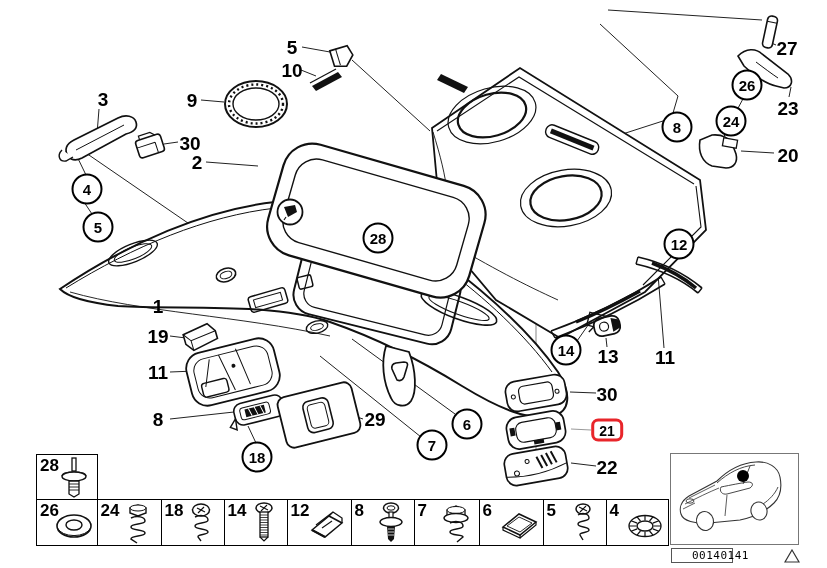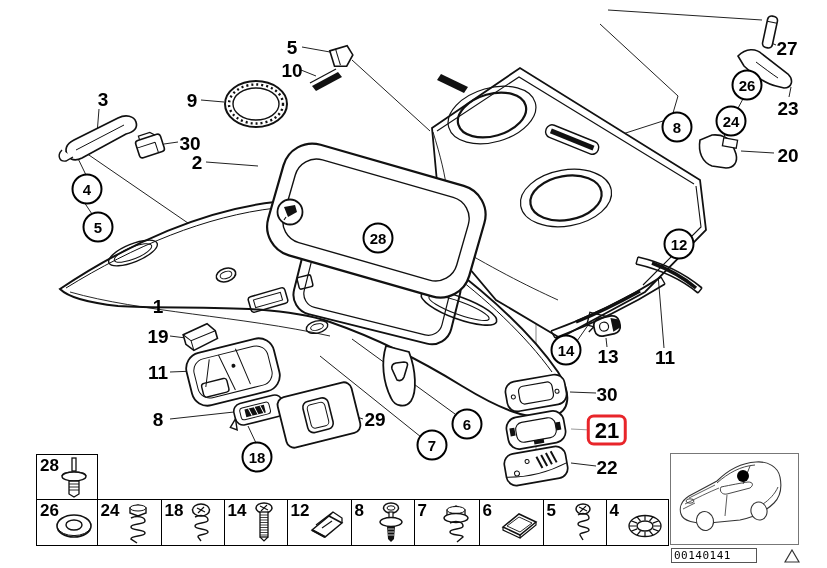--- a/index.html
+++ b/index.html
@@ -5,36 +5,36 @@
   html,body{margin:0;padding:0;background:#fff;}
   .stage{position:relative;width:827px;height:568px;background:#fff;overflow:hidden;
          font-family:"Liberation Sans",sans-serif;}
   .art{position:absolute;left:0;top:0;z-index:1;}
   
   .co{position:absolute;transform:translate(-50%,-50%);font:bold 19px "Liberation Sans",sans-serif;
       color:#000;z-index:6;cursor:pointer;white-space:nowrap;line-height:1;}
   .co.circ{width:27px;height:27px;border:2px solid #000;border-radius:50%;background:#fff;
       display:flex;align-items:center;justify-content:center;font-size:15px;}
   .co.hl{border:3px solid var(--highlight,#e8252a);border-radius:7px;background:#fff;
-      padding:2px 5px 1px 5px;font-size:22px;}
+      padding:2px 5px 1px 5px;font-size:14px;}
   
   .feat-cell{position:absolute;left:36px;top:454px;width:62px;height:47px;border:1.5px solid #000;
       box-sizing:border-box;background:#fff;z-index:4;}
   .fast-row{position:absolute;left:36px;top:499px;width:633px;height:47px;border:1.5px solid #000;
       box-sizing:border-box;background:#fff;display:flex;z-index:4;}
   .cell{position:relative;height:100%;border-right:1.5px solid #000;box-sizing:border-box;}
   .cell:last-child{border-right:none;}
   .cell-lbl{position:absolute;top:1px;left:3px;font:bold 17px "Liberation Sans",sans-serif;z-index:2;}
   .cell-ic{position:absolute;right:0px;bottom:0px;}
   
   .inset{position:absolute;left:670px;top:453px;width:129px;height:92px;border:1px solid #777;
       box-sizing:border-box;background:#fff;z-index:4;}
-  .inset-code{position:absolute;left:671px;top:548px;width:86px;height:15px;border:1px solid #555;
+  .inset-code{position:absolute;left:671px;top:548px;width:62px;height:15px;border:1px solid #555;
       box-sizing:border-box;font:11px "DejaVu Sans Mono",monospace;letter-spacing:0.5px;
-      line-height:13px;padding-left:2px;background:#fff;z-index:4;}
+      line-height:13px;padding-left:20px;background:#fff;z-index:4;}
   .inset-tri{position:absolute;left:784px;top:549px;z-index:4;}
 </style>
 </head>
 <body>
 
 <div class="stage">
 
   <svg class="art" width="827" height="568" viewBox="0 0 827 568">
 
     <g stroke="#222" stroke-width="1" fill="none">

